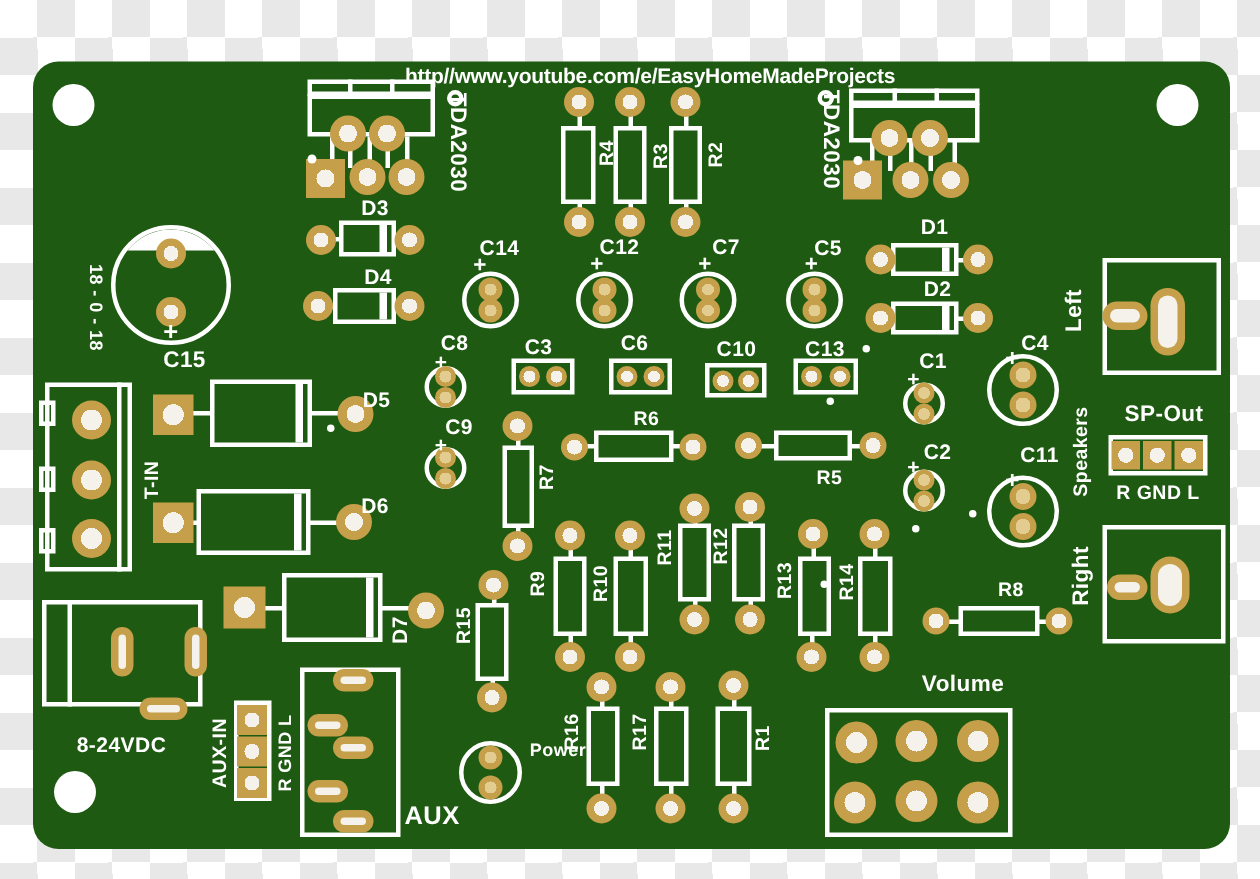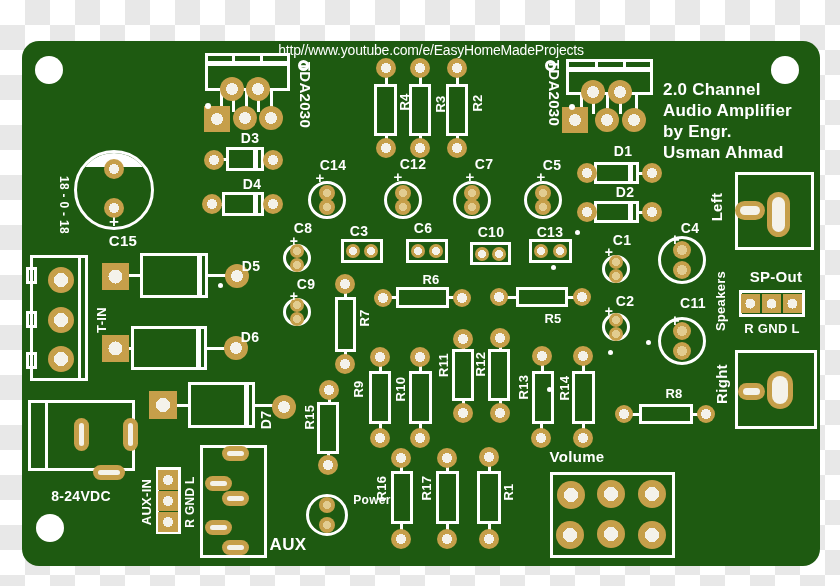--- a/index.html
+++ b/index.html
@@ -5,21 +5,21 @@
   html,body{margin:0;padding:0;}
   body{width:840px;height:586px;font-family:"Liberation Sans",sans-serif;}
   #canvas{position:relative;width:840px;height:586px;overflow:hidden;
     background-color:#ffffff;
     background-image:conic-gradient(#e8e8e8 90deg,#ffffff 90deg 180deg,#e8e8e8 180deg 270deg,#ffffff 270deg);
     background-size:50px 50px;}
   #board{position:absolute;}
   .lbl{position:absolute;color:#fff;font-weight:bold;white-space:nowrap;
        transform:translate(-50%,-50%);line-height:1;letter-spacing:.3px;}
   #url-text{position:absolute;left:270px;top:42px;width:322px;text-align:center;
-       color:#fff;font-weight:normal;font-size:14px;letter-spacing:-.2px;}
+       color:#fff;font-weight:bold;font-size:14px;letter-spacing:-.2px;}
   #title-block{position:absolute;left:663px;top:79px;color:#fff;font-weight:bold;
        font-size:17px;line-height:21px;letter-spacing:.2px;}
   .abs{position:absolute;}
 </style>
 </head>
 <body>
 
 <div id="canvas">
   <div id="board" style="left: 22px; top: 41px; width: 798px; height: 525px; background: rgb(30, 90, 17); border-radius: 17px;"></div>
   <div id="board-layer" class="abs" style="left:0;top:0;width:840px;height:586px;">
@@ -346,38 +346,32 @@
       <div class="lbl" style="left: 251px; top: 266px; font-size: 14px;">D5</div>
       <div class="lbl" style="left: 250px; top: 337px; font-size: 14px;">D6</div>
       <div class="lbl" style="left: 266px; top: 420px; font-size: 14px; transform: translate(-50%, -50%) rotate(-90deg);">D7</div>
       <div class="lbl" style="left: 101px; top: 320px; font-size: 13px; transform: translate(-50%, -50%) rotate(-90deg);">T-IN</div>
       <div class="lbl" style="left: 64px; top: 205px; font-size: 12px; transform: translate(-50%, -50%) rotate(90deg);">18 - 0 - 18</div>
       <div class="lbl" style="left: 81px; top: 496px; font-size: 14px;">8-24VDC</div>
       <div class="lbl" style="left: 146px; top: 502px; font-size: 13px; transform: translate(-50%, -50%) rotate(-90deg);">AUX-IN</div>
       <div class="lbl" style="left: 190px; top: 502px; font-size: 12px; transform: translate(-50%, -50%) rotate(-90deg);">R GND L</div>
       <div class="lbl" style="left: 288px; top: 544px; font-size: 17px;">AUX</div>
       <div class="lbl" style="left: 329px; top: 500px; font-size: 12px; margin-left: 43px;">Power</div>
-      <div class="lbl" style="left: 577px; top: 456px; font-size: 15px; text-align: right;">Volume</div>
+      <div class="lbl" style="left: 642px; top: 456px; font-size: 15px; text-align: right;">Volume</div>
       <div class="lbl" style="left: 776px; top: 276px; font-size: 15px;">SP-Out</div>
       <div class="lbl" style="left: 772px; top: 328px; font-size: 13px;">R GND L</div>
       <div class="lbl" style="left: 720px; top: 301px; font-size: 13px; transform: translate(-50%, -50%) rotate(-90deg);">Speakers</div>
       <div class="lbl" style="left: 716px; top: 207px; font-size: 15px; transform: translate(-50%, -50%) rotate(-90deg);">Left</div>
       <div class="lbl" style="left: 721px; top: 384px; font-size: 15px; transform: translate(-50%, -50%) rotate(-90deg);">Right</div>
       <div class="lbl" style="left: 320px; top: 177px; font-size: 15px;">+</div>
       <div class="lbl" style="left: 398px; top: 176px; font-size: 15px;">+</div>
       <div class="lbl" style="left: 470px; top: 176px; font-size: 15px;">+</div>
       <div class="lbl" style="left: 541px; top: 176px; font-size: 15px;">+</div>
       <div class="lbl" style="left: 294px; top: 241px; font-size: 14px;">+</div>
       <div class="lbl" style="left: 294px; top: 296px; font-size: 14px;">+</div>
       <div class="lbl" style="left: 609px; top: 252px; font-size: 14px;">+</div>
       <div class="lbl" style="left: 609px; top: 311px; font-size: 14px;">+</div>
       <div class="lbl" style="left: 675px; top: 240px; font-size: 16px;">+</div>
       <div class="lbl" style="left: 675px; top: 321px; font-size: 16px;">+</div>
       <div class="lbl" style="left: 114px; top: 221px; font-size: 17px;">+</div>
     </div>
   <div id="url-text">http//www.youtube.com/e/EasyHomeMadeProjects</div>
-  <div id="title-block">
-    <div>2.0 Channel</div>
-    <div>Audio Amplifier</div>
-    <div>by Engr.</div>
-    <div>Usman Ahmad</div>
-  </div>
 </div>
 
 </body></html>

